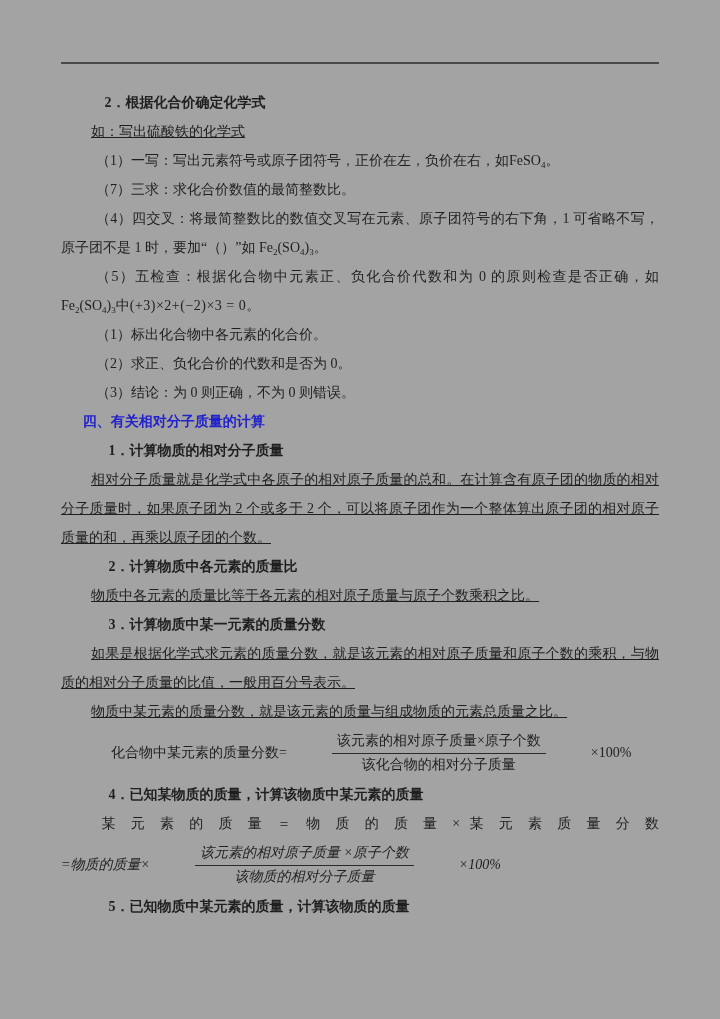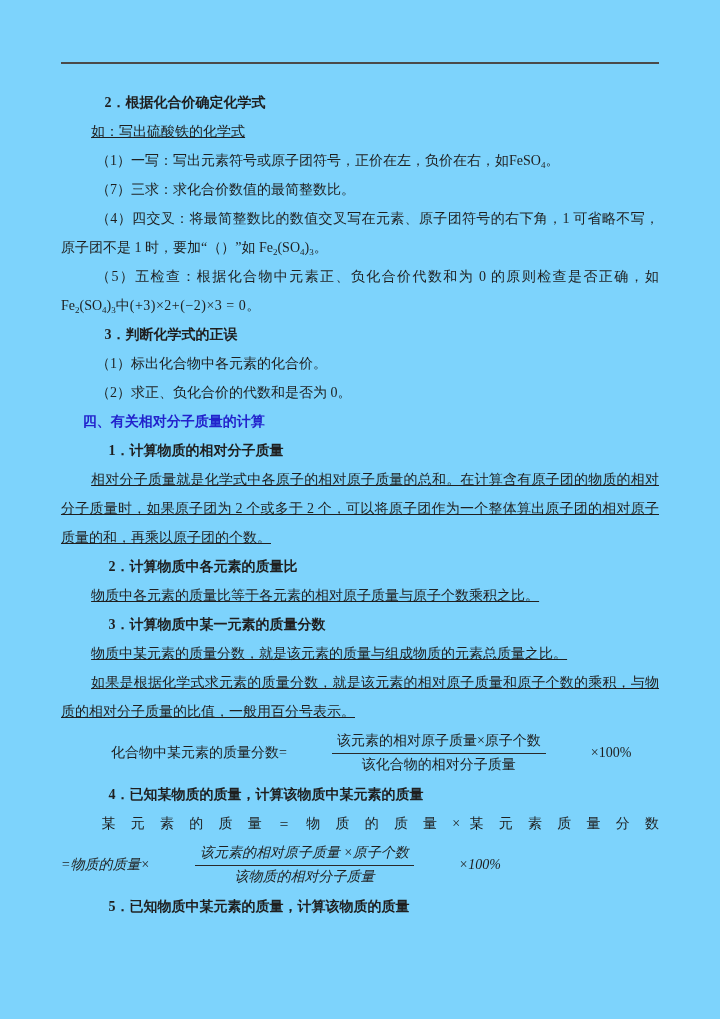--- a/index.html
+++ b/index.html
@@ -1,19 +1,19 @@
 <!DOCTYPE html>
 <html><head>
 <meta charset="utf-8">
 <style>
   html,body{margin:0;padding:0;background:#ffffff;}
   .page{
     position:relative;
     width:720px;height:1019px;
-    background:#7dd3fc;
+    background:#a3a3a3;
     font-family:"Liberation Serif","DejaVu Serif",serif;
     color:#1f1f1f;
     font-size:14px;
     overflow:hidden;
   }
   .top-rule{
     position:absolute;
     left:61px;top:62px;
     width:598px;height:2px;
     background:#4a4a4a;
@@ -96,36 +96,36 @@
 
     <p class="para indent25"><span>（1）一写：写出元素符号或原子团符号，正价在左，负价在右，如FeSO</span><sub class="chem">4</sub><span>。</span></p>
 
 
     <p class="para indent25">（7）三求：求化合价数值的最简整数比。</p>
 
     <p class="para indent25"><span>（4）四交叉：将最简整数比的数值交叉写在元素、原子团符号的右下角，1 可省略不写，原子团不是 1 时，要加“（）”如 Fe</span><sub class="chem">2</sub><span>(SO</span><sub class="chem">4</sub><span>)</span><sub class="chem">3</sub><span>。</span></p>
 
     <p class="para indent25"><span>（5）五检查：根据化合物中元素正、负化合价代数和为 0 的原则检查是否正确，如 Fe</span><sub class="chem">2</sub><span>(SO</span><sub class="chem">4</sub><span>)</span><sub class="chem">3</sub><span>中</span><span class="mathtxt">(+3)×2+(−2)×3 = 0</span><span>。</span></p>
 
-    <p class="para bold-head">3．判断化学式的正误</p>
 
     <p class="para indent25">（1）标出化合物中各元素的化合价。</p>
     <p class="para indent25">（2）求正、负化合价的代数和是否为 0。</p>
+    <p class="para indent25">（3）结论：为 0 则正确，不为 0 则错误。</p>
 
     <p class="blue-head" style="color: rgb(34, 34, 204);">四、有关相对分子质量的计算</p>
 
     <p class="para sub-head">1．计算物质的相对分子质量</p>
     <p class="para indent2">相对分子质量就是化学式中各原子的相对原子质量的总和。在计算含有原子团的物质的相对分子质量时，如果原子团为 2 个或多于 2 个，可以将原子团作为一个整体算出原子团的相对原子质量的和，再乘以原子团的个数。</p>
 
     <p class="para sub-head">2．计算物质中各元素的质量比</p>
     <p class="para indent2">物质中各元素的质量比等于各元素的相对原子质量与原子个数乘积之比。</p>
 
     <p class="para sub-head">3．计算物质中某一元素的质量分数</p>
+    <p class="para indent2">如果是根据化学式求元素的质量分数，就是该元素的相对原子质量和原子个数的乘积，与物质的相对分子质量的比值，一般用百分号表示。</p>
     <p class="para indent2">物质中某元素的质量分数，就是该元素的质量与组成物质的元素总质量之比。</p>
-    <p class="para indent2">如果是根据化学式求元素的质量分数，就是该元素的相对原子质量和原子个数的乘积，与物质的相对分子质量的比值，一般用百分号表示。</p>
 
     <div class="formula-line f1">
       <span>化合物中某元素的质量分数=</span>
         <span class="frac">
           <span class="num">该元素的相对原子质量×原子个数</span>
           <span class="den">该化合物的相对分子质量</span>
         </span>
         <span>×100%</span>
     </div>
 

